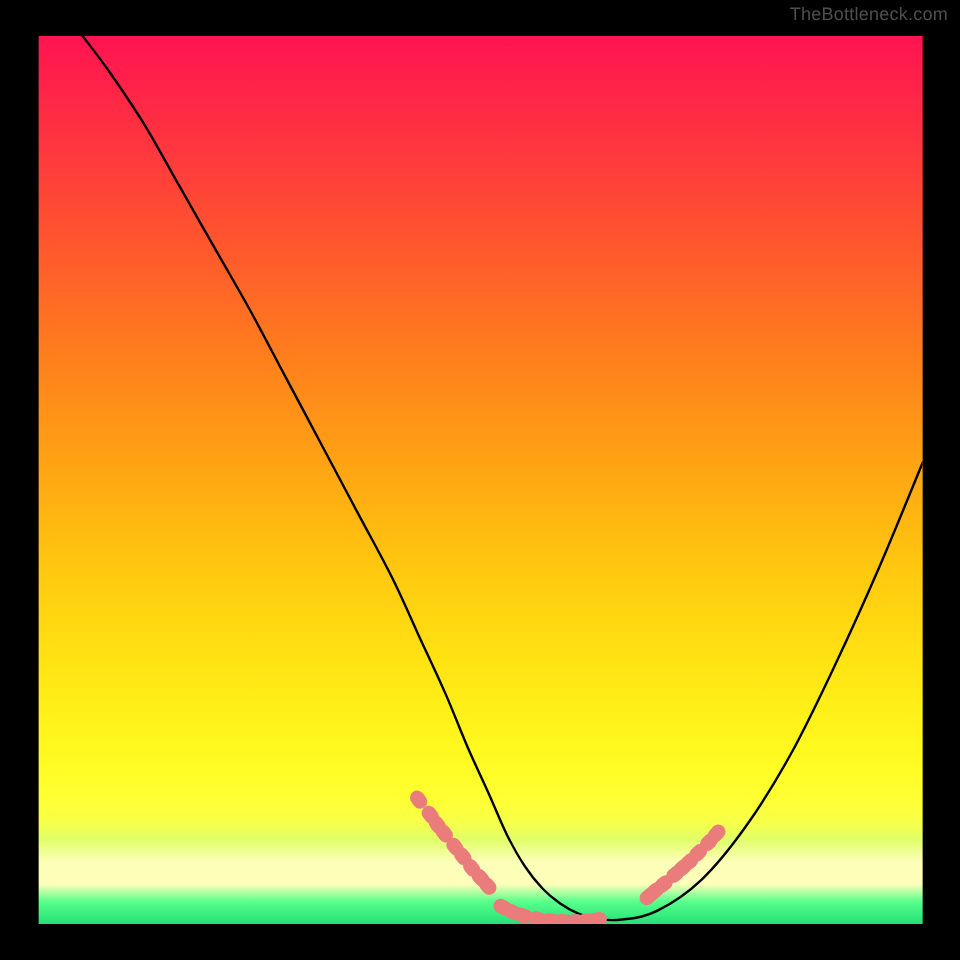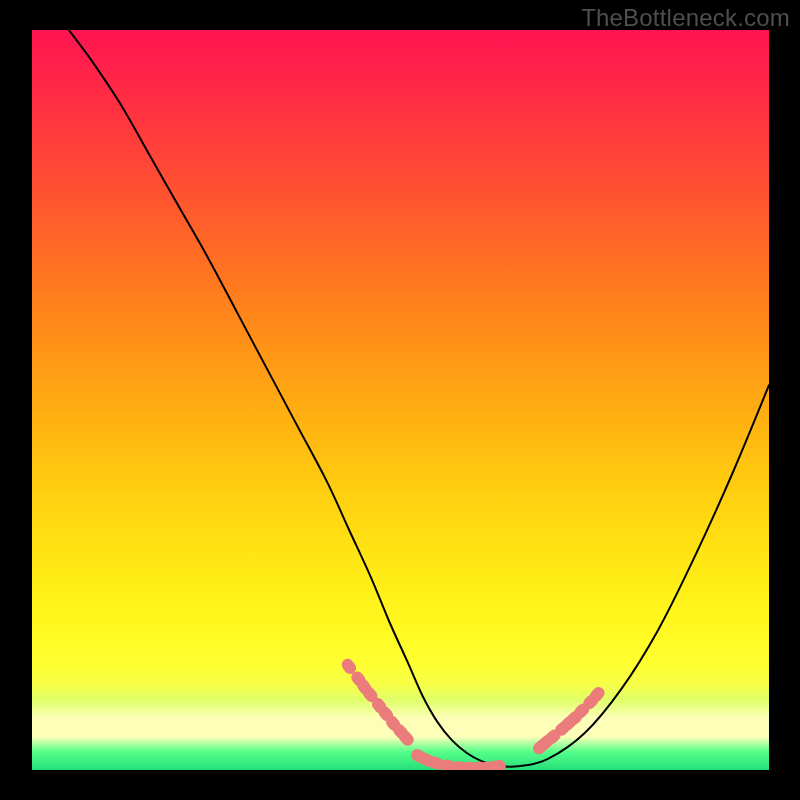--- a/index.html
+++ b/index.html
@@ -31,21 +31,21 @@
     bottom: 0;
   }
   .curve-svg {
     position: absolute;
     left: 0;
     top: 0;
   }
   .watermark {
     position: absolute;
     color: #4f4f4f;
-    font-size: 24px;
+    font-size: 15px;
     font-weight: 400;
     letter-spacing: 0.2px;
     white-space: nowrap;
   }
 </style>
 </head>
 <body>
 
 <div class="frame">
 

